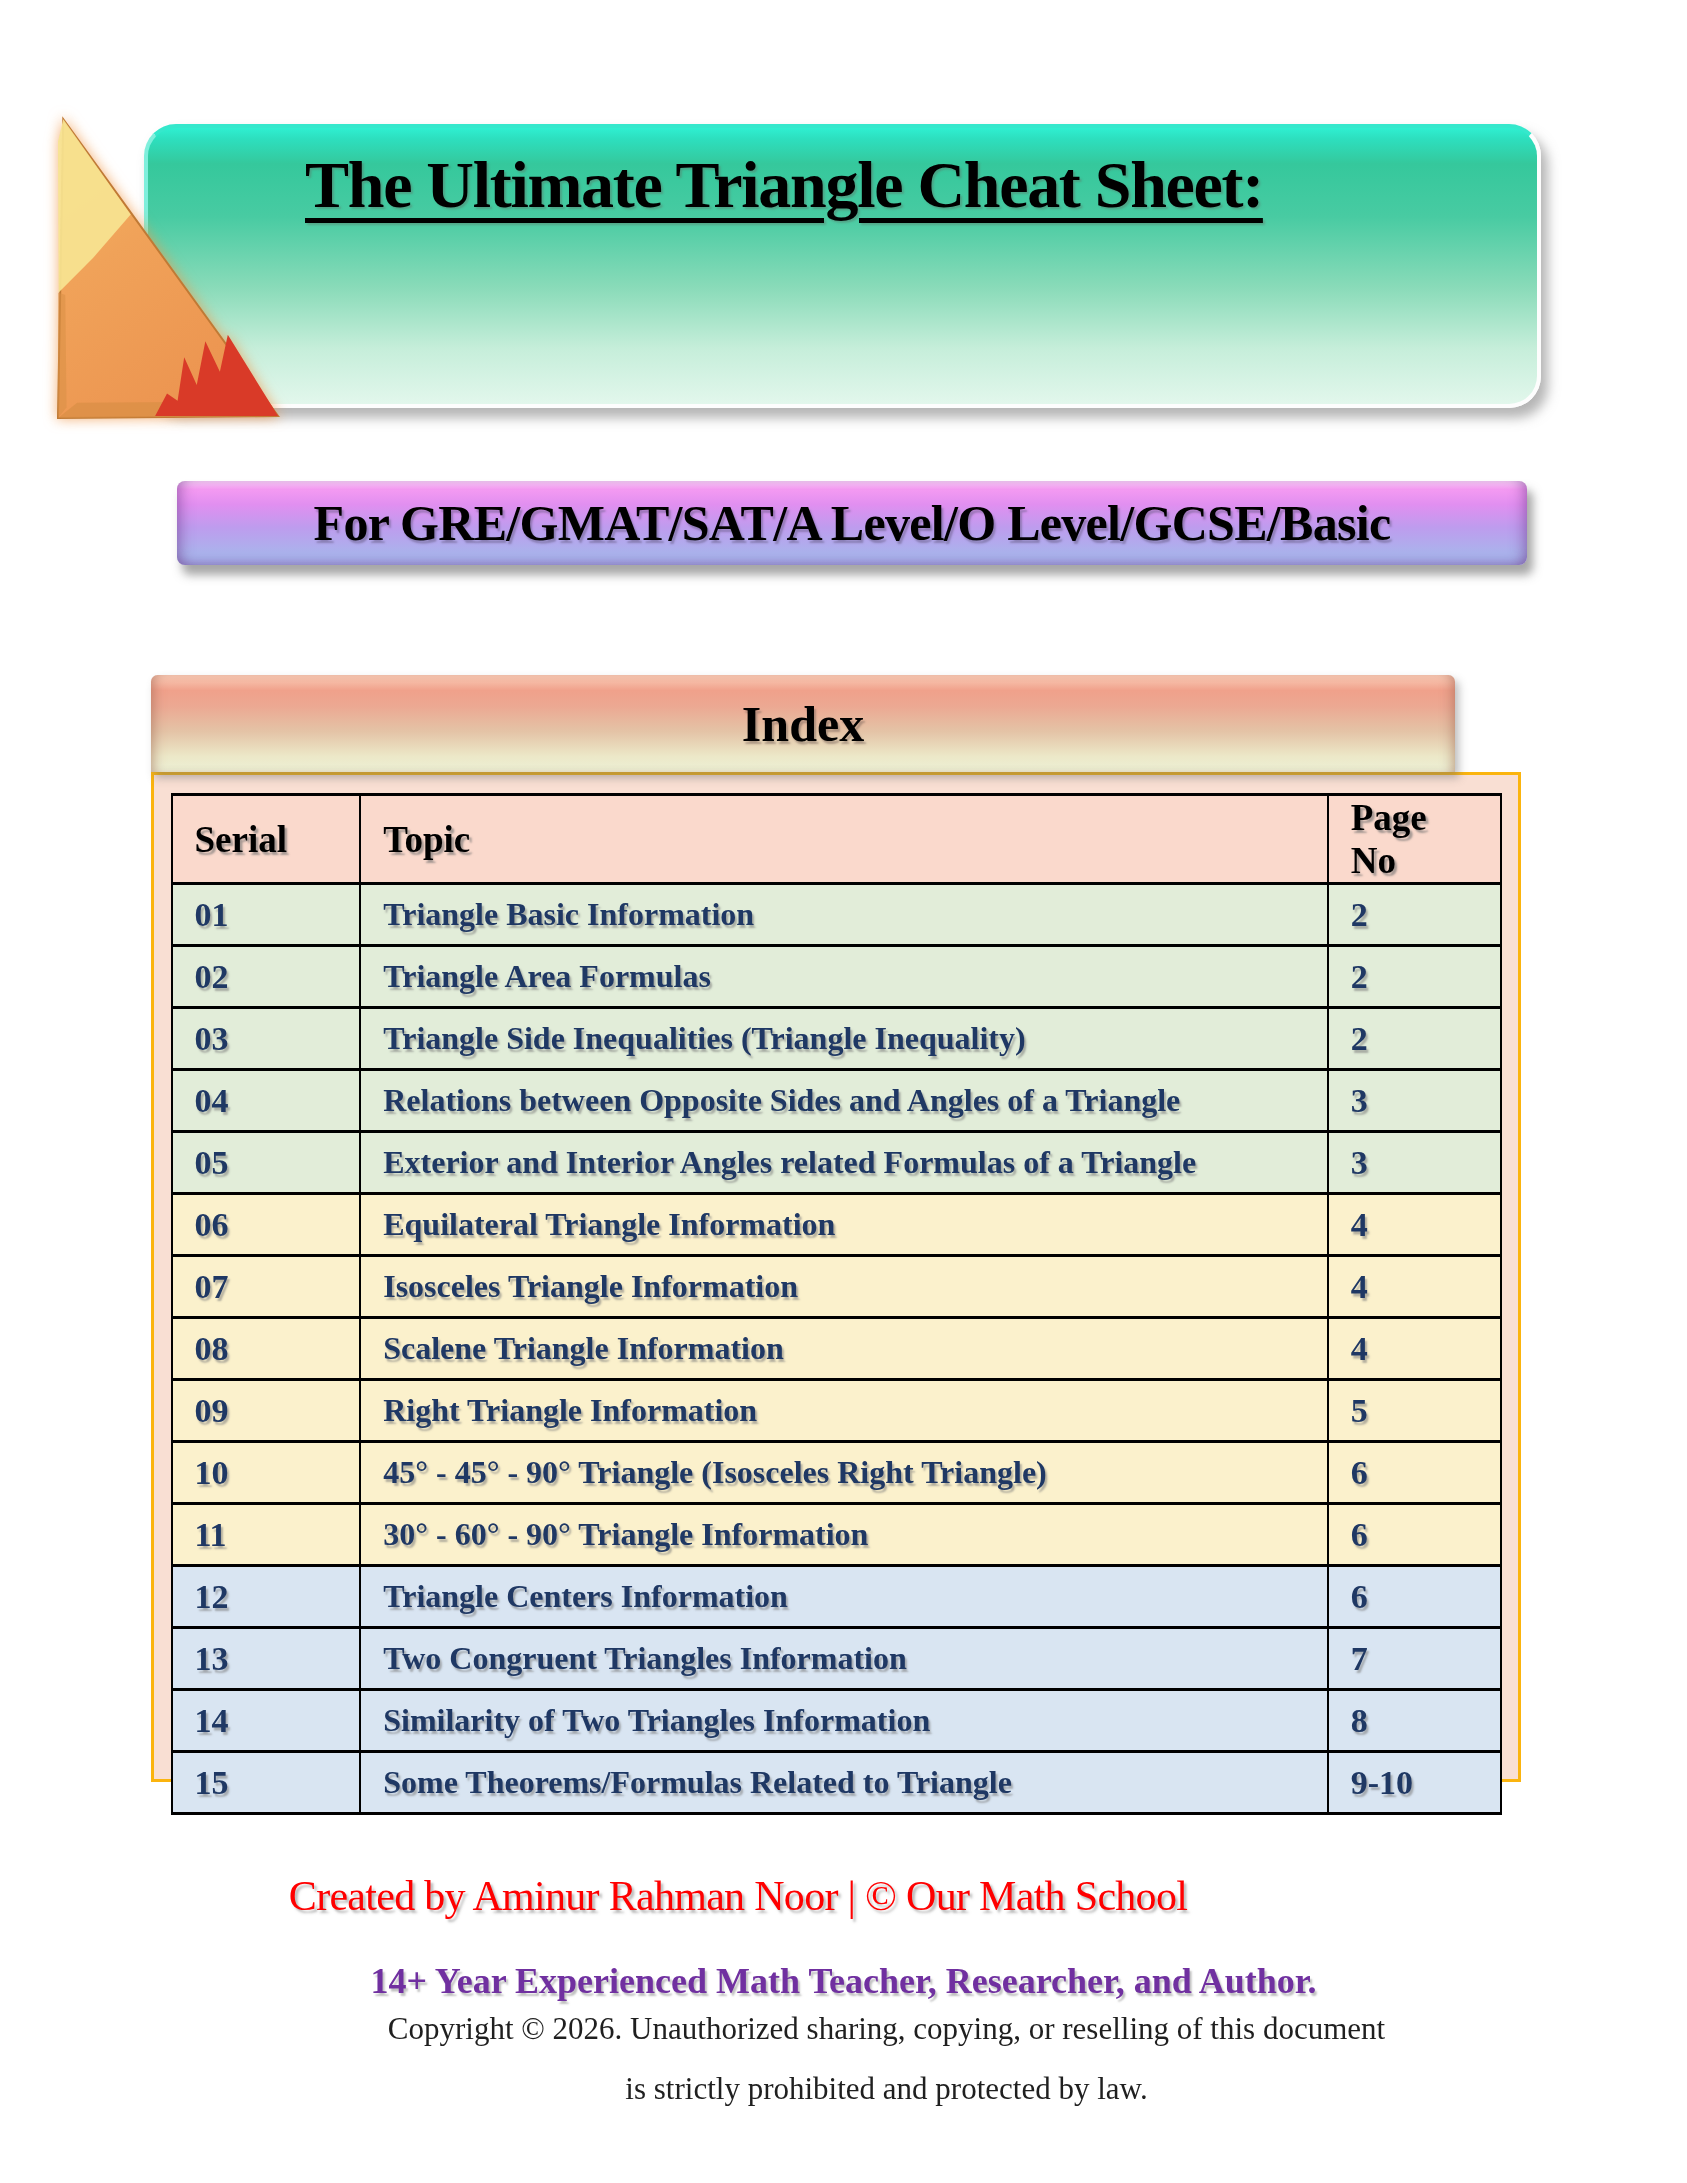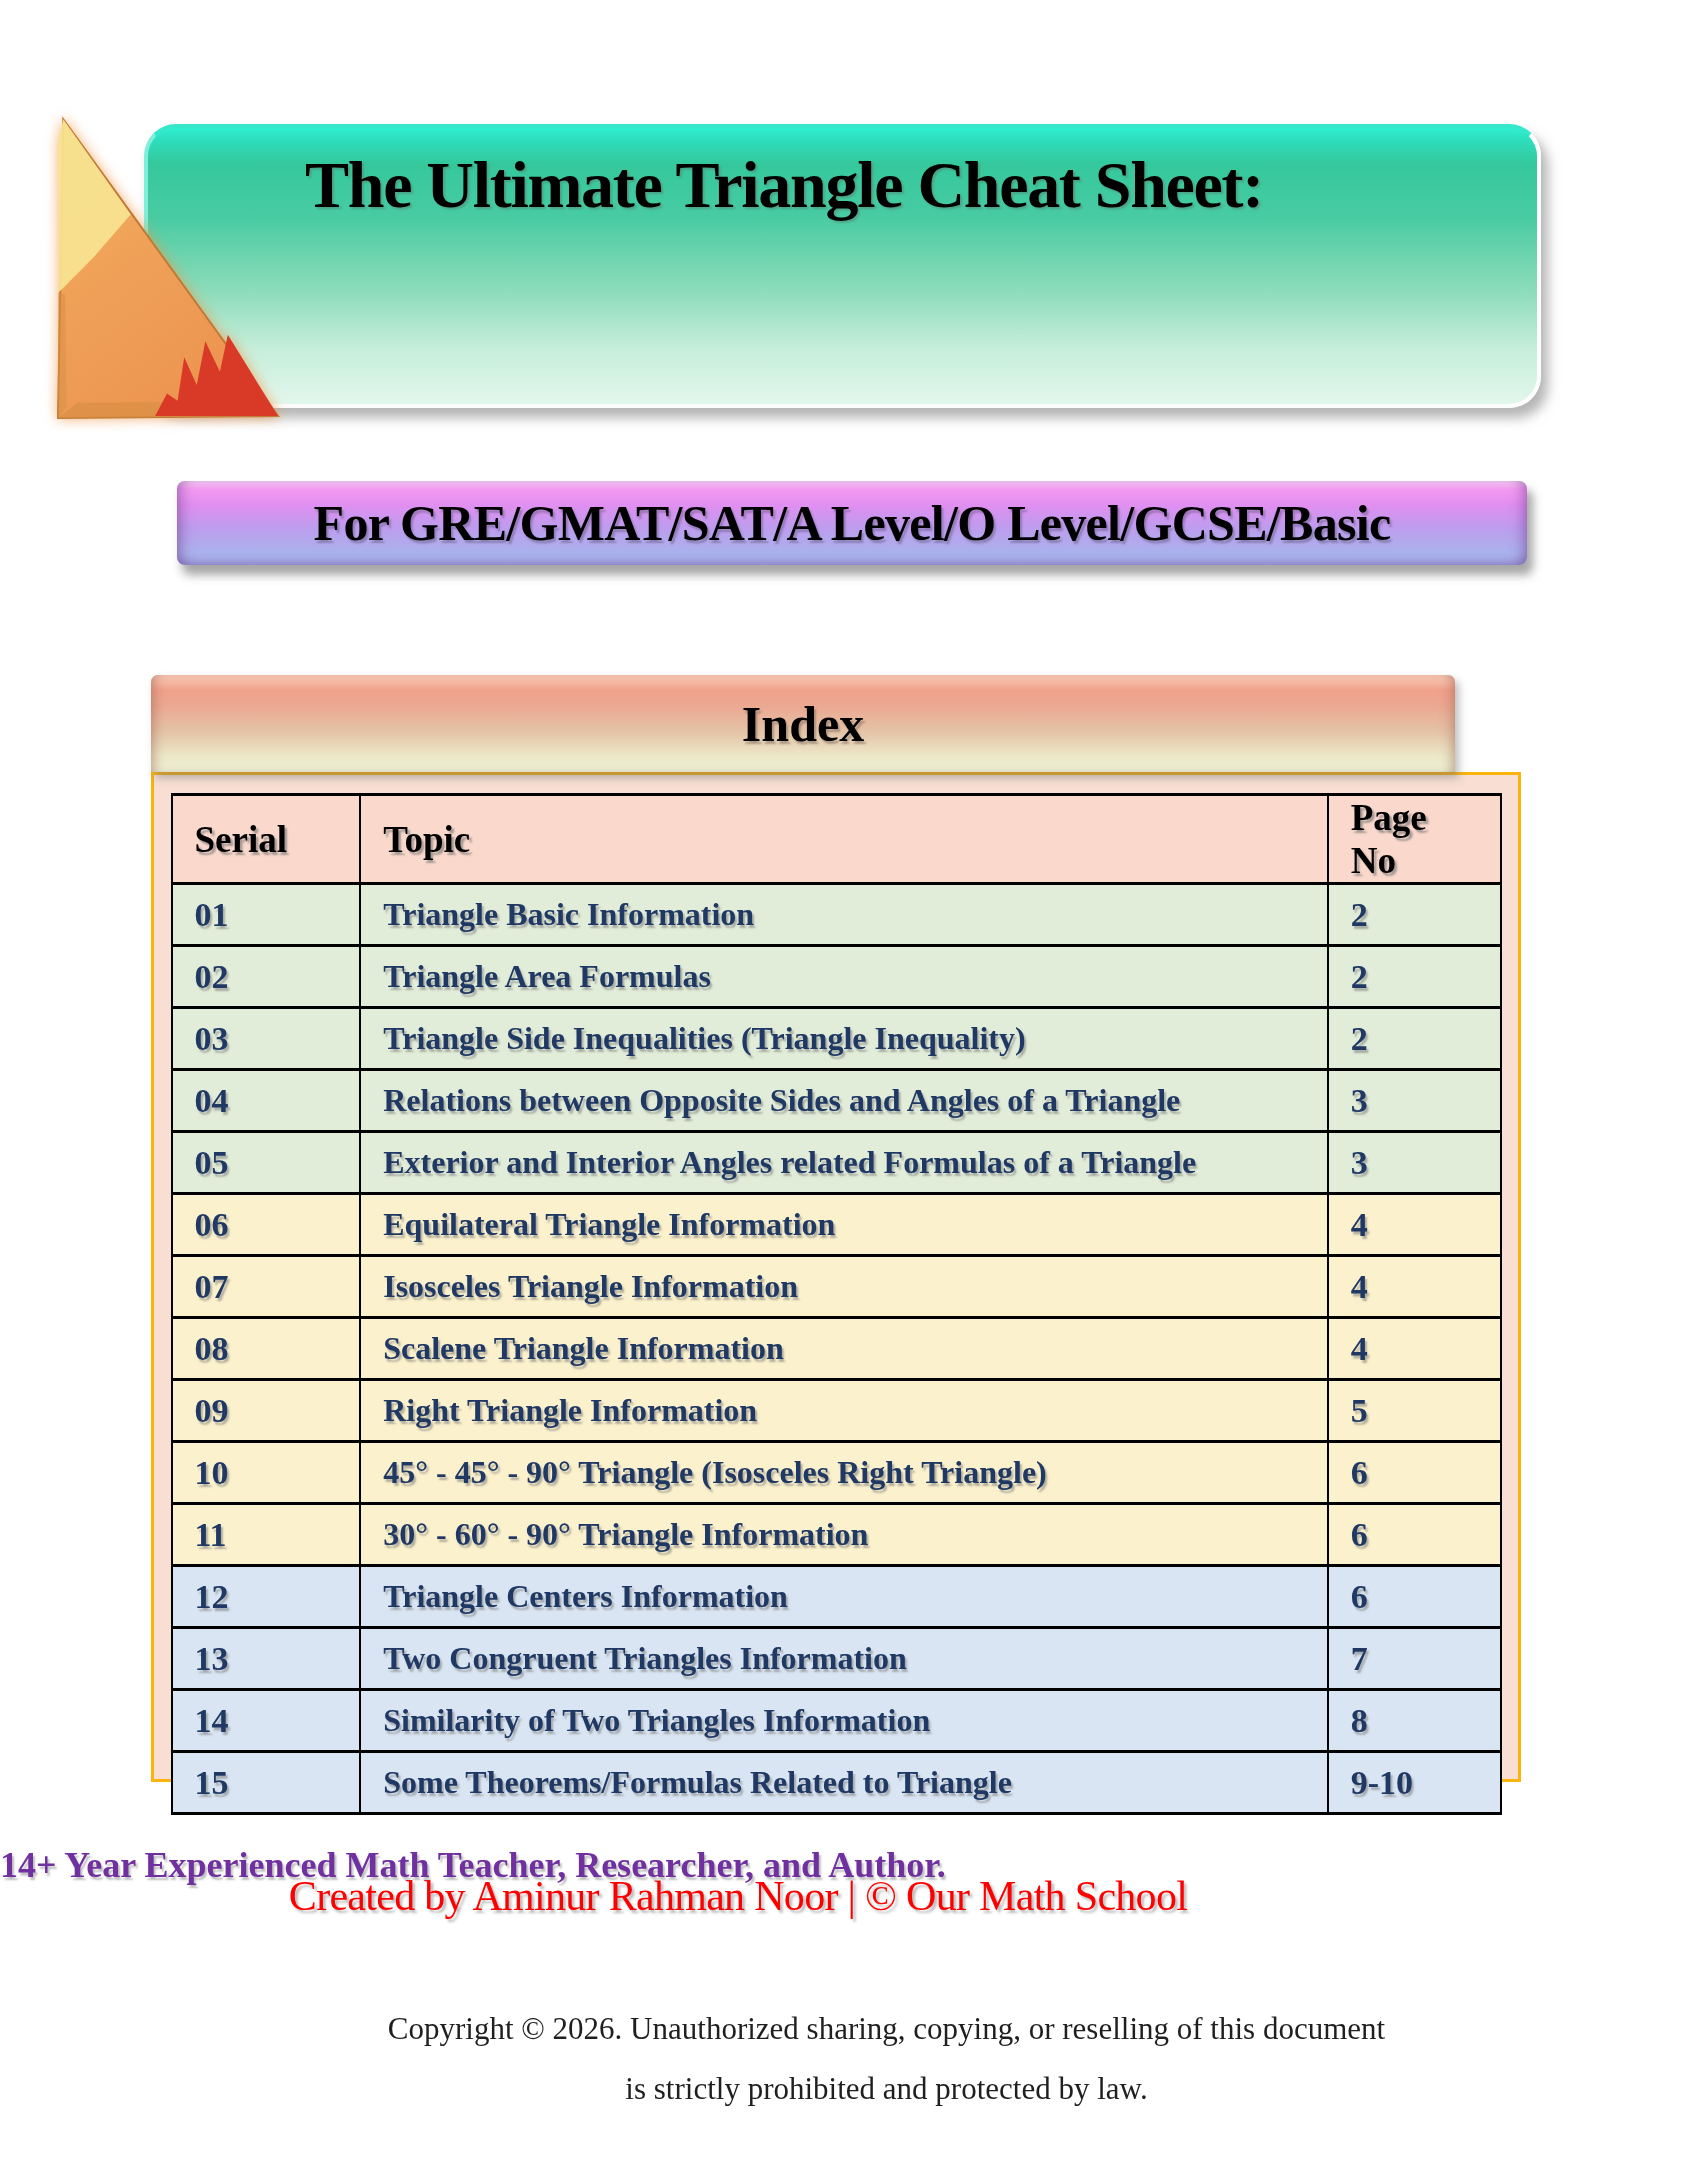--- a/index.html
+++ b/index.html
@@ -28,20 +28,21 @@
     box-shadow:6.6px 9.3px 12px rgba(110,110,110,.5);
     padding:17px 20px 0 157px;
     z-index:2;
   }
   .title-line1{
     font-size:66px;font-weight:bold;color:#000;letter-spacing:-1.3px;
     line-height:79px;white-space:nowrap;
     text-shadow:2px 2px 2px rgba(90,120,105,.45);
   }
   .title-line1 .u{
+    text-decoration:underline;
     text-decoration-thickness:4.6px;text-underline-offset:10.6px;
   }
   .title-line2{
     margin-top:36px;
     font-size:66px;font-weight:bold;color:#000;letter-spacing:-1.3px;
     line-height:79px;white-space:nowrap;
     text-shadow:2px 2px 2px rgba(90,120,105,.45);
   }
 
   
@@ -111,21 +112,21 @@
   tr.group-blue td{background:#d9e5f2;}
 
   
   .credit-red{
     position:absolute;left:0;top:1841px;width:1476px;text-align:center;
     font-size:42px;font-weight:normal;color:#ff0000;letter-spacing:-0.7px;
     text-shadow:2.6px 3.3px 2.6px rgba(140,140,140,.6);
     margin-top:31px;
   }
   .credit-purple{
-    position:absolute;left:0;top:1844px;width:1687px;
+    position:absolute;left:0;top:1960px;width:1687px;text-align:center;
     font-size:36px;font-weight:bold;color:#7030a0;
     text-shadow:2px 2.6px 2px rgba(140,140,140,.55);
   }
   .copyright{
     position:absolute;left:0;top:1999px;width:1687px;text-align:center;
     font-size:31px;font-weight:normal;color:#1f1f1f;line-height:1.93;padding-left:43px;
   }
 </style>
 </head>
 <body>

